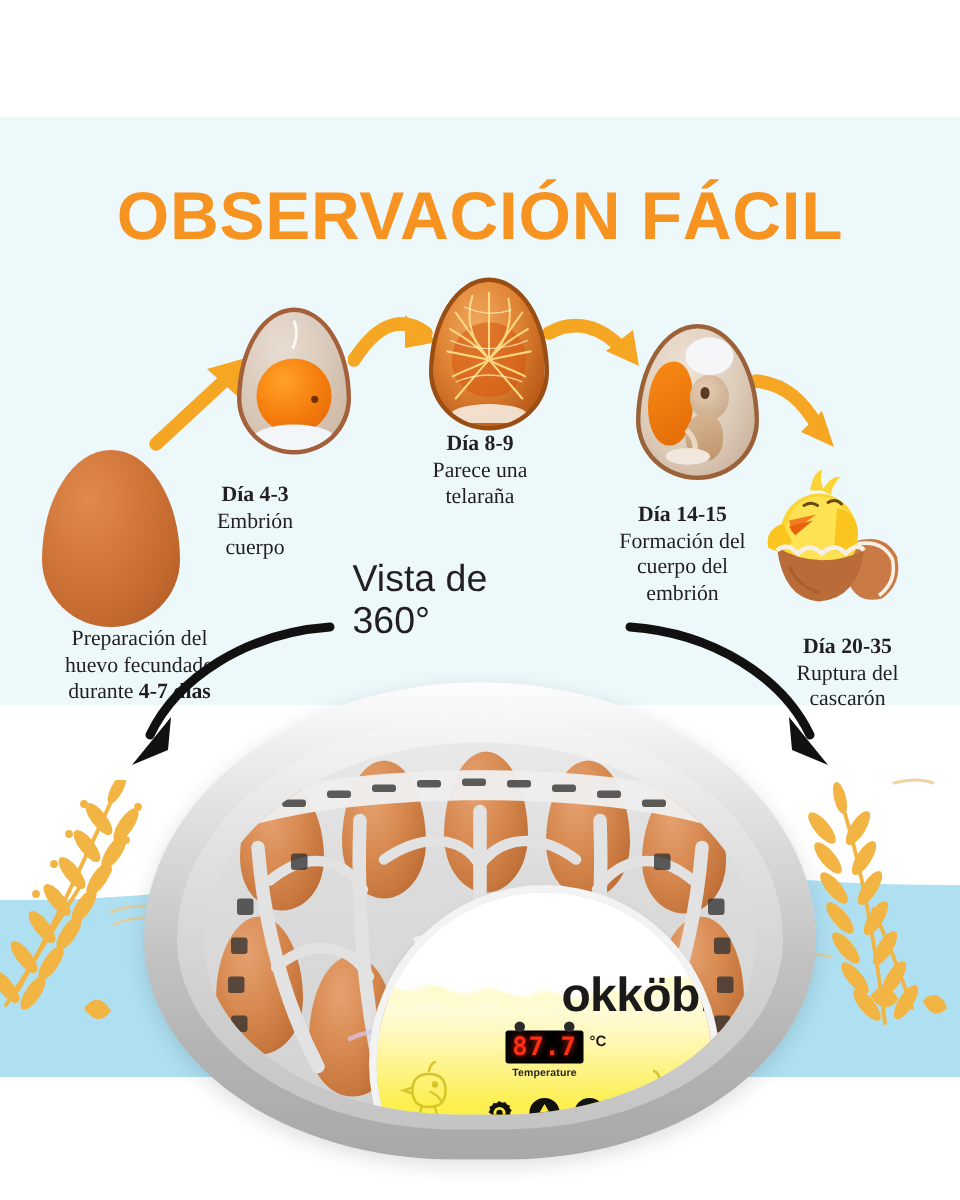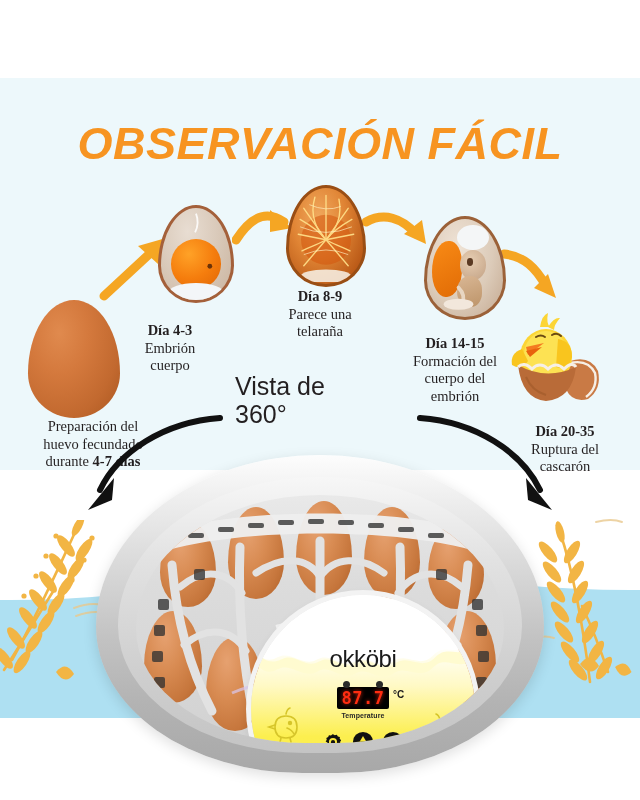--- a/index.html
+++ b/index.html
@@ -20,21 +20,20 @@
   .sky-curve-l  { position:absolute; left:-10px; top:520px; width:300px; height:80px; background:#ffffff;
                   border-bottom-right-radius:280px 70px; }
   .sky-curve-r  { position:absolute; right:-10px; top:520px; width:300px; height:70px; background:#ffffff;
                   border-bottom-left-radius:280px 62px; }
 
   
   .title {
     position:absolute; left:0; top:118px; width:640px; text-align:center;
     font-size:45px; font-weight:bold; color:#f79421; letter-spacing:.5px;
     font-family:"Liberation Sans", sans-serif;
-    font-style:italic;
   }
 
   
   .lbl { position:absolute; text-align:center; color:#231f20; line-height:1.22;font-family:Liberation Serif, serif; }
   .lbl .day { font-weight:bold; font-size:14.5px; display:block; }
   .lbl .desc { font-size:14.5px; display:block; }
   .lbl-4-5   { left:110px; top:322px; width:120px; }
   .lbl-8-9   { left:250px; top:288px; width:140px; }
   .lbl-14-15 { left:385px; top:335px; width:140px; }
   .lbl-20-21 { left:498px; top:423px; width:134px; }
@@ -126,22 +125,22 @@
   
   .panel {
     position:absolute; left:115px; top:100px; width:224px; height:228px;
     border-radius:50%;
     background:linear-gradient(180deg,#ffffff 0%,#ffffff 22%,#fff9c4 40%,#fcef4f 62%,#fbe93b 100%);
     box-shadow:0 0 0 5px #f3f3f3, 0 3px 12px rgba(0,0,0,.16);
     overflow:hidden;
   }
   .panel-cloud { position:absolute; left:0; top:0; width:100%; height:46%; }
   .brand {
-    position:absolute; left:0; top:50px; width:100%; text-align:center;
-    font-size:24px; font-weight:normal; color:#1a1a1a; letter-spacing:-.4px;
+    position:absolute; left:0; top:50px; width:100%; text-align:right;
+    font-size:32px; font-weight:bold; color:#1a1a1a; letter-spacing:-.4px;
   }
   .led-wrap { position:absolute; left:50%; top:92px; transform:translateX(-50%); }
   .led-screws { position:absolute; left:0; top:-6px; width:100%; display:flex; justify-content:space-between; padding:0 6px; }
   .screw { width:7px; height:7px; border-radius:50%; background:#2a2a2a; }
   .led-box {
     width:52px; height:22px; background:#000; border-radius:2px;
     display:flex; align-items:center; justify-content:center;
     font-family:"DejaVu Sans Mono", monospace; color:#ff2d11; font-size:17px;
     font-weight:bold; letter-spacing:.5px;
     text-shadow:0 0 4px rgba(255,45,17,.8);

